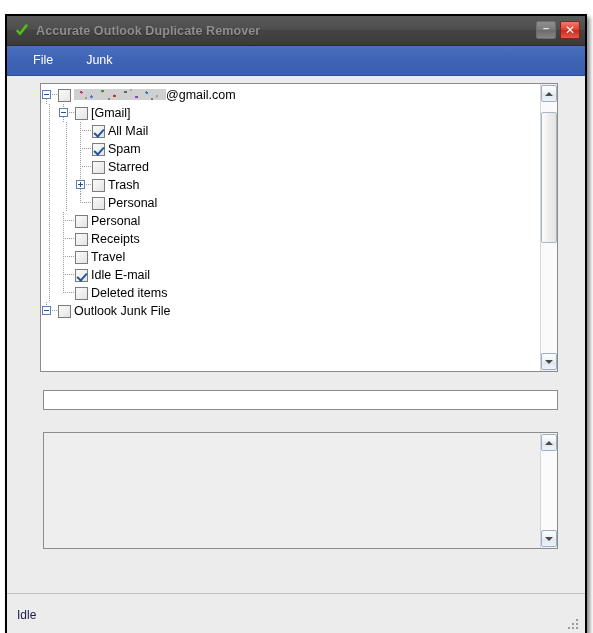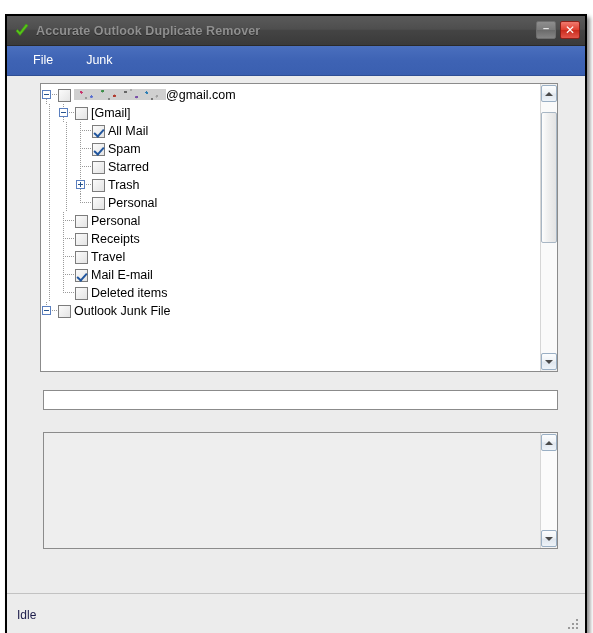--- a/index.html
+++ b/index.html
@@ -526,21 +526,21 @@
             <div class="tnode">
               <span class="guide vline"></span>
               <span class="elbow cont"></span>
               <span class="tcheck"></span>
               <span class="tlabel">Travel</span>
             </div>
             <div class="tnode">
               <span class="guide vline"></span>
               <span class="elbow cont"></span>
               <span class="tcheck checked"></span>
-              <span class="tlabel">Mail E-mail</span>
+              <span class="tlabel">Idle E-mail</span>
             </div>
             <div class="tnode">
               <span class="guide vline"></span>
               <span class="elbow"></span>
               <span class="tcheck"></span>
               <span class="tlabel">Deleted items</span>
             </div>
             <div class="tnode">
               <span class="exp up">
                 <span class="box"></span>

